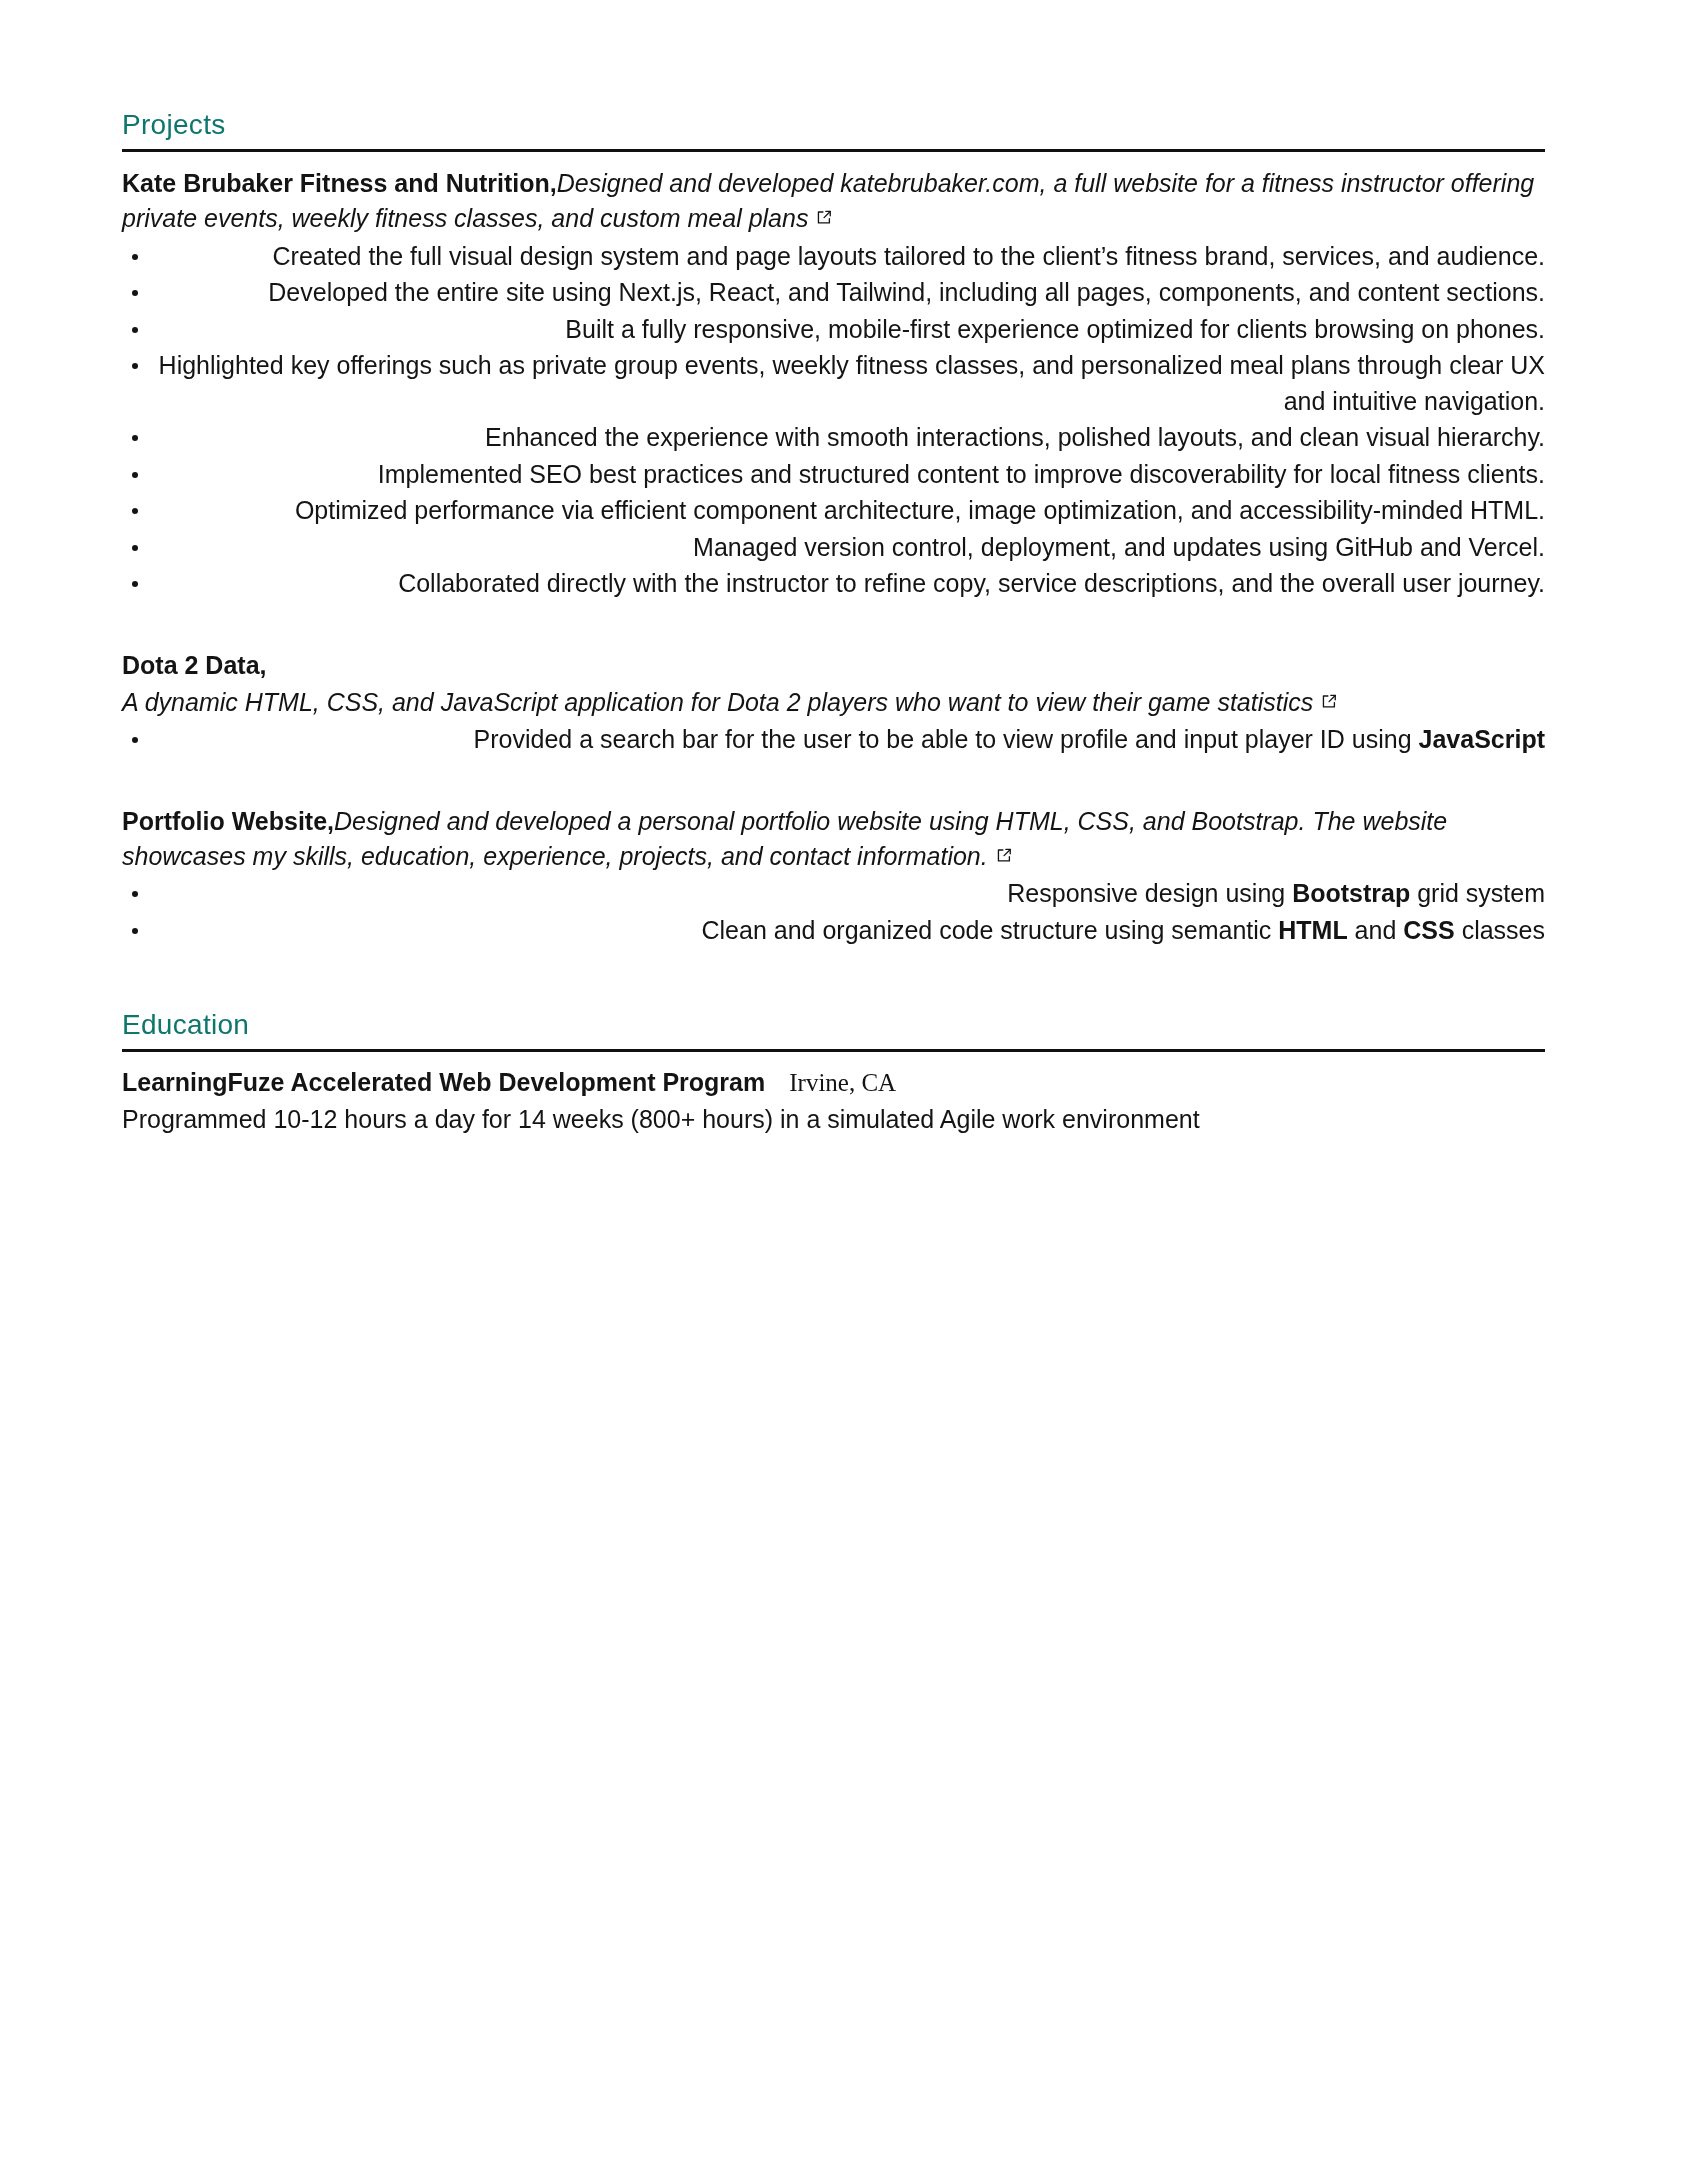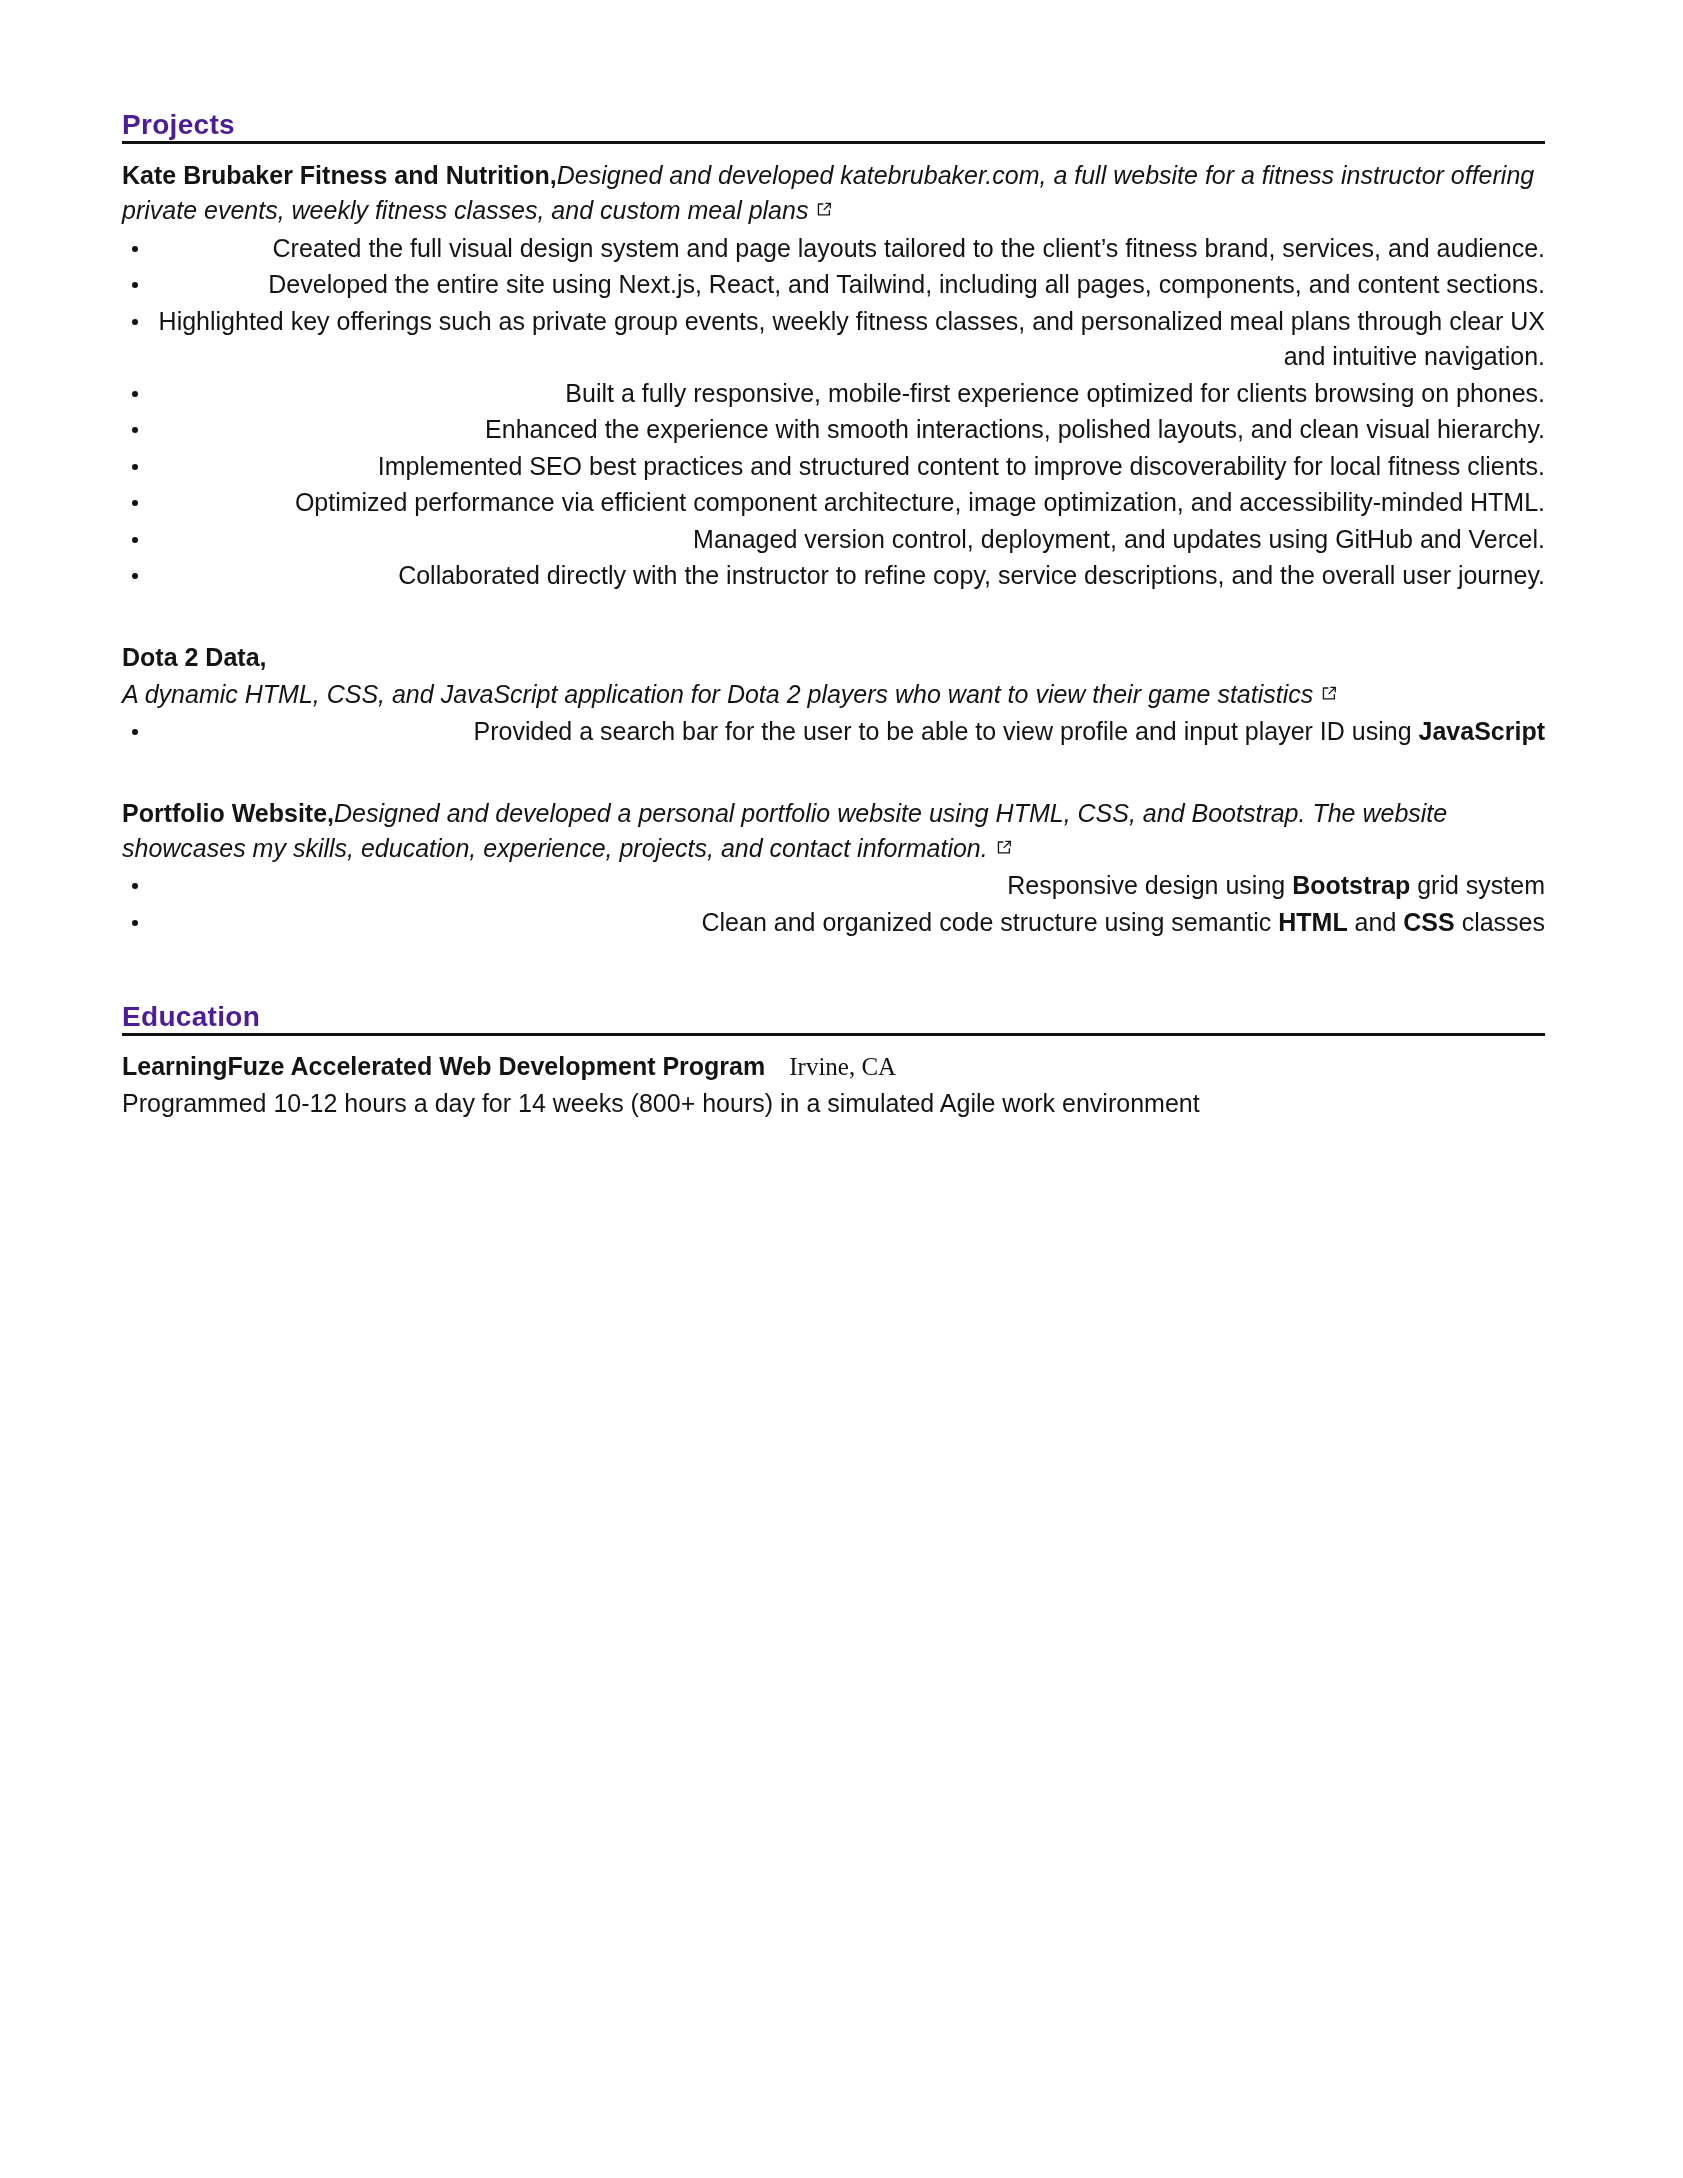--- a/index.html
+++ b/index.html
@@ -26,24 +26,25 @@
   .content {
     width: 1423px;
   }
 
   
   .section {
     margin: 0;
   }
   .section-head {
     font-size: 28px;
-    font-weight: bold;
+    font-weight: normal;
     letter-spacing: 0.3px;
     line-height: 1.15;
-    color: #4c1d95;
+    color: #0f766e;
+    padding-bottom: 8px;
   }
   .section-rule {
     border: 0;
     border-top: 3.4px solid #111111;
     margin: 0 0 14px 0;
     width: 100%;
   }
 
   
   .entry {
@@ -145,22 +146,22 @@
 
       <div class="entry">
         <p class="entry-lead"><span class="entry-title">Kate Brubaker Fitness and Nutrition,</span><span class="entry-desc">Designed and developed katebrubaker.com, a full website for a fitness instructor offering private events, weekly fitness classes, and custom meal plans</span><span class="ext-link"><svg viewBox="0 0 16 16" fill="none" stroke="#141414" stroke-width="1.25" stroke-linecap="round" stroke-linejoin="round">
               <path d="M12.6 9.0 V13.1 H2.3 V2.8 H6.5"></path>
               <path d="M9.3 2.3 H13.4 V6.4"></path>
               <path d="M13.4 2.3 L7.6 8.1"></path>
             </svg></span></p>
         <ul class="bullets">
           <li>Created the full visual design system and page layouts tailored to the client’s fitness brand, services, and audience.</li>
           <li>Developed the entire site using Next.js, React, and Tailwind, including all pages, components, and content sections.</li>
+          <li>Built a fully responsive, mobile-first experience optimized for clients browsing on phones.</li>
           <li>Highlighted key offerings such as private group events, weekly fitness classes, and personalized meal plans through clear UX and intuitive navigation.</li>
-          <li>Built a fully responsive, mobile-first experience optimized for clients browsing on phones.</li>
           <li>Enhanced the experience with smooth interactions, polished layouts, and clean visual hierarchy.</li>
           <li>Implemented SEO best practices and structured content to improve discoverability for local fitness clients.</li>
           <li>Optimized performance via efficient component architecture, image optimization, and accessibility-minded HTML.</li>
           <li>Managed version control, deployment, and updates using GitHub and Vercel.</li>
           <li>Collaborated directly with the instructor to refine copy, service descriptions, and the overall user journey.</li>
         </ul>
       </div>
 
       <div class="gap-entry"></div>
 

